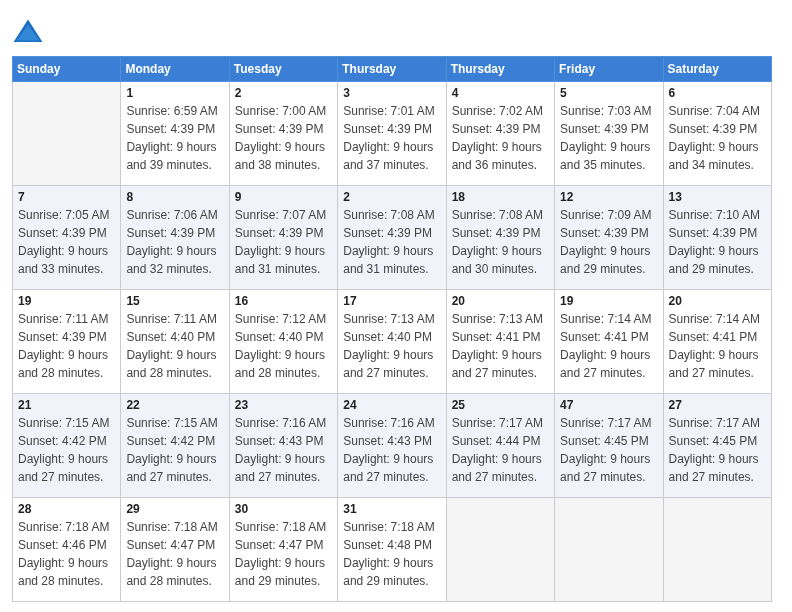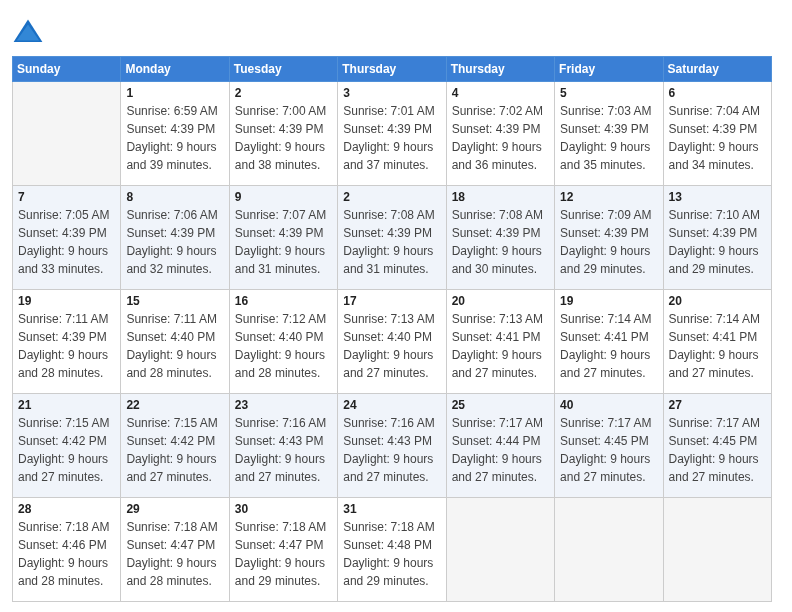--- a/index.html
+++ b/index.html
@@ -241,21 +241,21 @@
           </td>
           <td>
             <span class="day-number">24</span>
             <div class="day-info">Sunrise: 7:16 AM<br>Sunset: 4:43 PM<br>Daylight: 9 hours<br>and 27 minutes.</div>
           </td>
           <td>
             <span class="day-number">25</span>
             <div class="day-info">Sunrise: 7:17 AM<br>Sunset: 4:44 PM<br>Daylight: 9 hours<br>and 27 minutes.</div>
           </td>
           <td>
-            <span class="day-number">40</span>
+            <span class="day-number">47</span>
             <div class="day-info">Sunrise: 7:17 AM<br>Sunset: 4:45 PM<br>Daylight: 9 hours<br>and 27 minutes.</div>
           </td>
           <td>
             <span class="day-number">27</span>
             <div class="day-info">Sunrise: 7:17 AM<br>Sunset: 4:45 PM<br>Daylight: 9 hours<br>and 27 minutes.</div>
           </td>
         </tr>
         <tr>
           <td>
             <span class="day-number">28</span>

